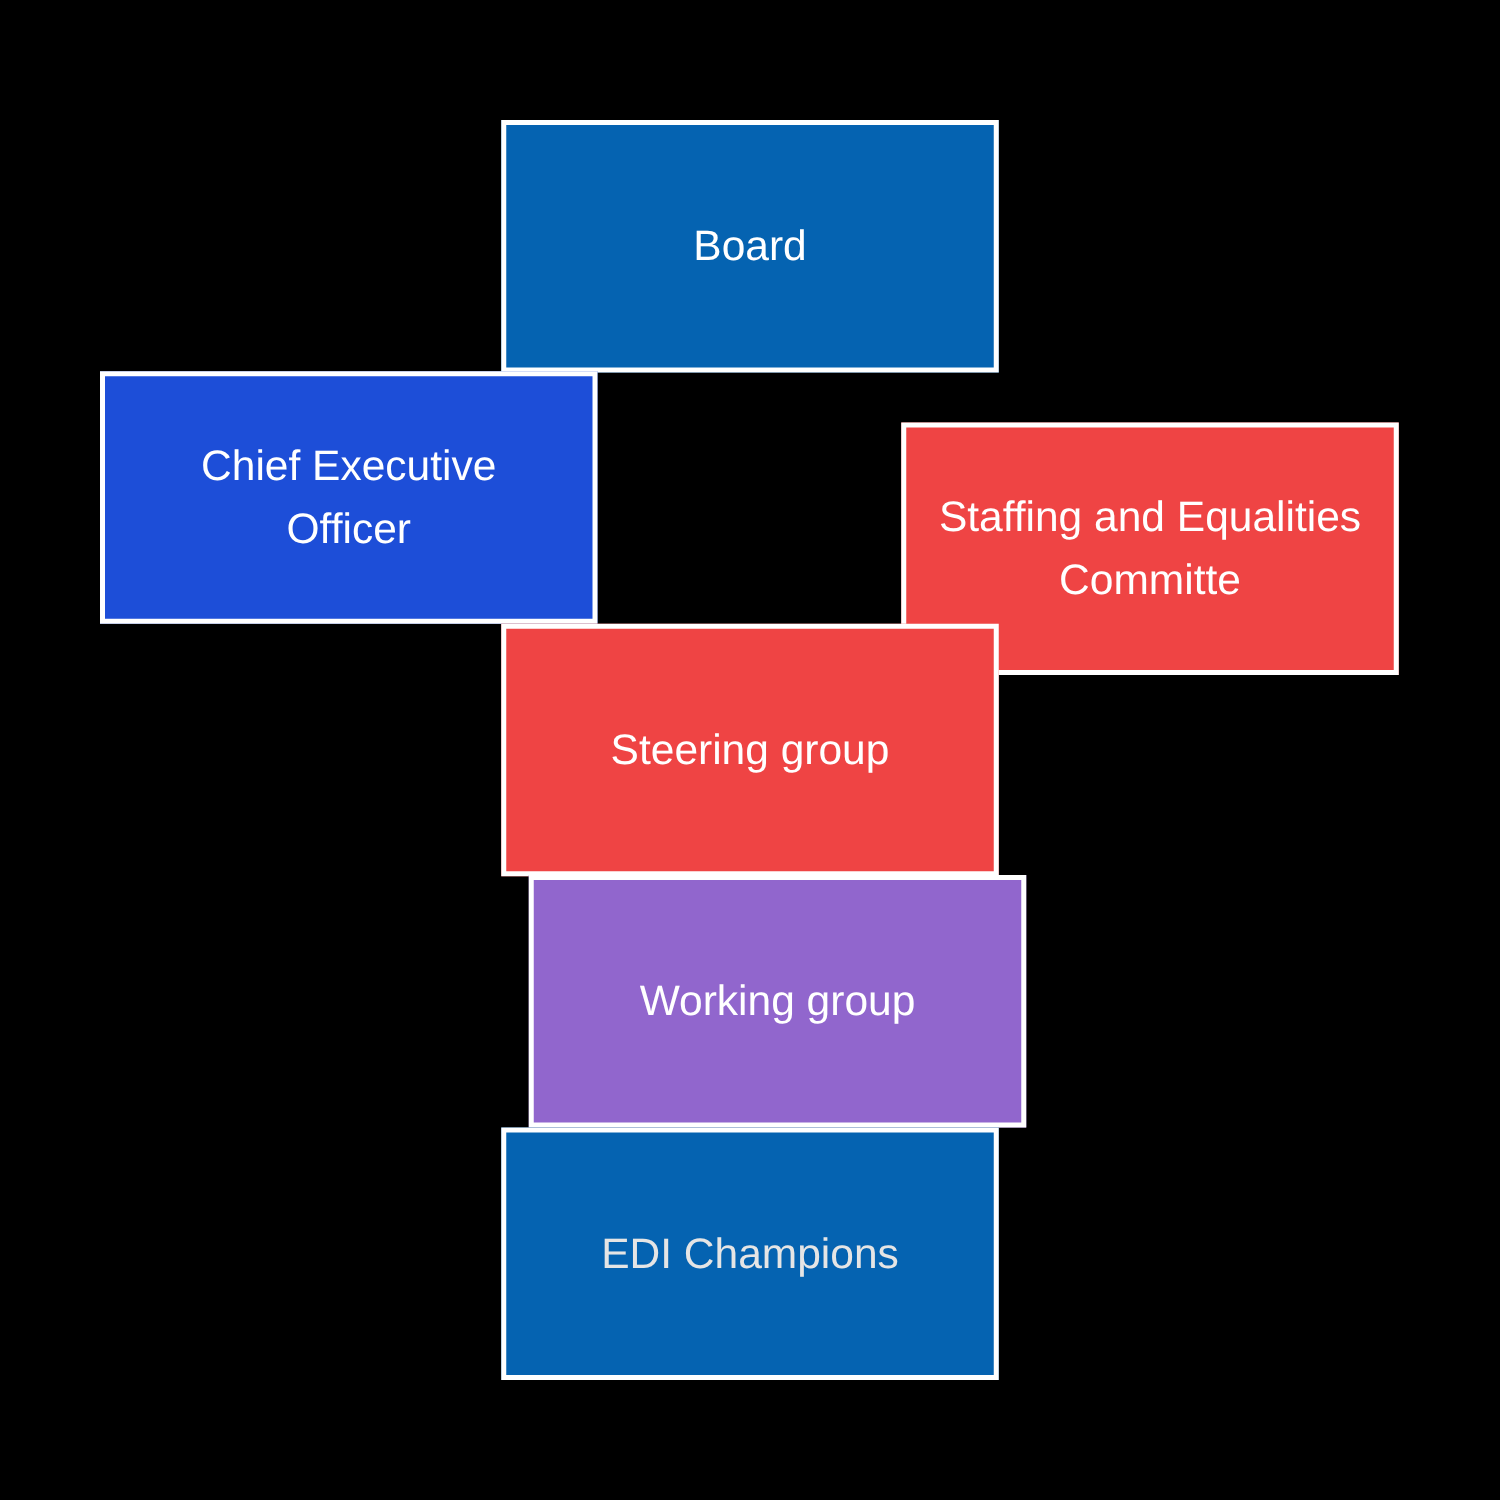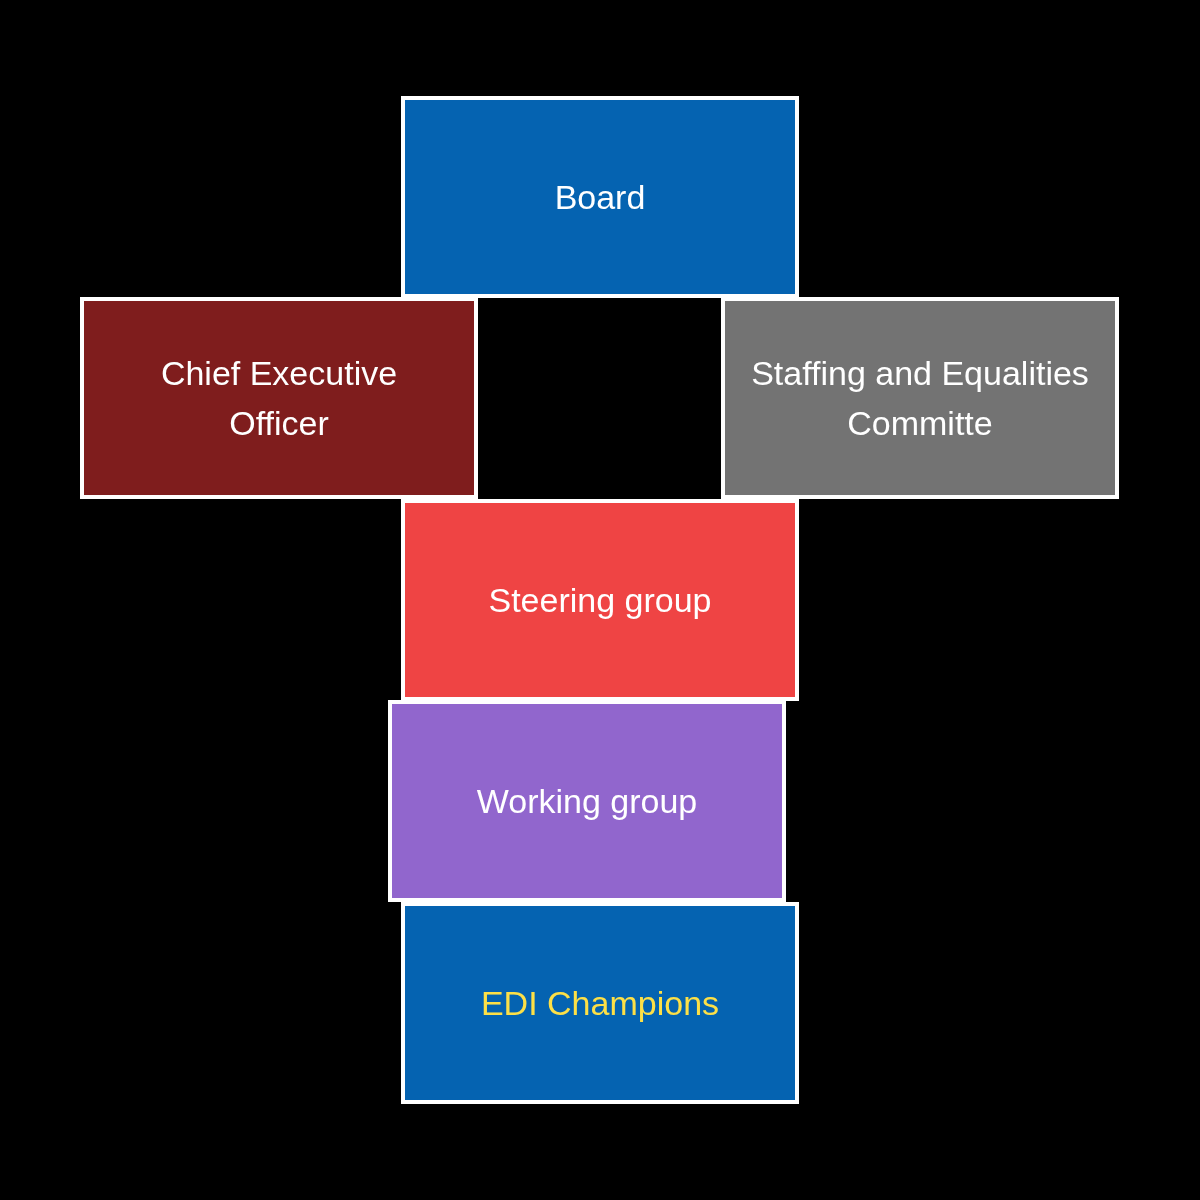--- a/index.html
+++ b/index.html
@@ -36,47 +36,47 @@
     font-weight: 400;
     line-height: 50px;
     white-space: pre-line;
     padding: 0 14px;
   }
   
   .pos-board    { left: 401px; top: 96px;  }
   .pos-ceo      { left: 80px;  top: 297px; }
   .pos-staffing { left: 721px; top: 297px; }
   .pos-steering { left: 401px; top: 499px; }
-  .pos-working  { left: 388px; top: 700px; }
+  .pos-working  { left: 423px; top: 700px; }
   .pos-edi      { left: 401px; top: 902px; }
 </style>
 </head>
 <body style="background: rgb(0, 0, 0);">
 
 <div class="canvas" style="background: rgb(0, 0, 0);">
 
   <div class="node pos-board" style="background: rgb(5, 99, 177); color: rgb(255, 255, 255); border-color: rgb(255, 255, 255);">
     <span class="label">Board</span>
   </div>
 
-  <div class="node pos-ceo" style="background: #7f1d1d; color: rgb(255, 255, 255); border-color: rgb(255, 255, 255);">
+  <div class="node pos-ceo" style="background: #1d4ed8; color: rgb(255, 255, 255); border-color: rgb(255, 255, 255);">
     <span class="label">Chief Executive
 Officer</span>
   </div>
 
-  <div class="node pos-staffing" style="background: #737373; color: rgb(255, 255, 255); border-color: rgb(255, 255, 255);">
+  <div class="node pos-staffing" style="background: #ef4444; color: rgb(255, 255, 255); border-color: rgb(255, 255, 255); margin-top: 41px;">
     <span class="label">Staffing and Equalities
 Committe</span>
   </div>
 
   <div class="node pos-steering" style="background: #ef4444; color: rgb(255, 255, 255); border-color: rgb(255, 255, 255);">
     <span class="label">Steering group</span>
   </div>
 
   <div class="node pos-working" style="background: rgb(145, 102, 205); color: rgb(255, 255, 255); border-color: rgb(255, 255, 255);">
     <span class="label">Working group</span>
   </div>
 
-  <div class="node pos-edi" style="background: rgb(5, 99, 177); color: #fde047; border-color: rgb(255, 255, 255);">
+  <div class="node pos-edi" style="background: rgb(5, 99, 177); color: #e5e5e5; border-color: rgb(255, 255, 255);">
     <span class="label">EDI Champions</span>
   </div>
 
 </div>
 
 </body></html>

